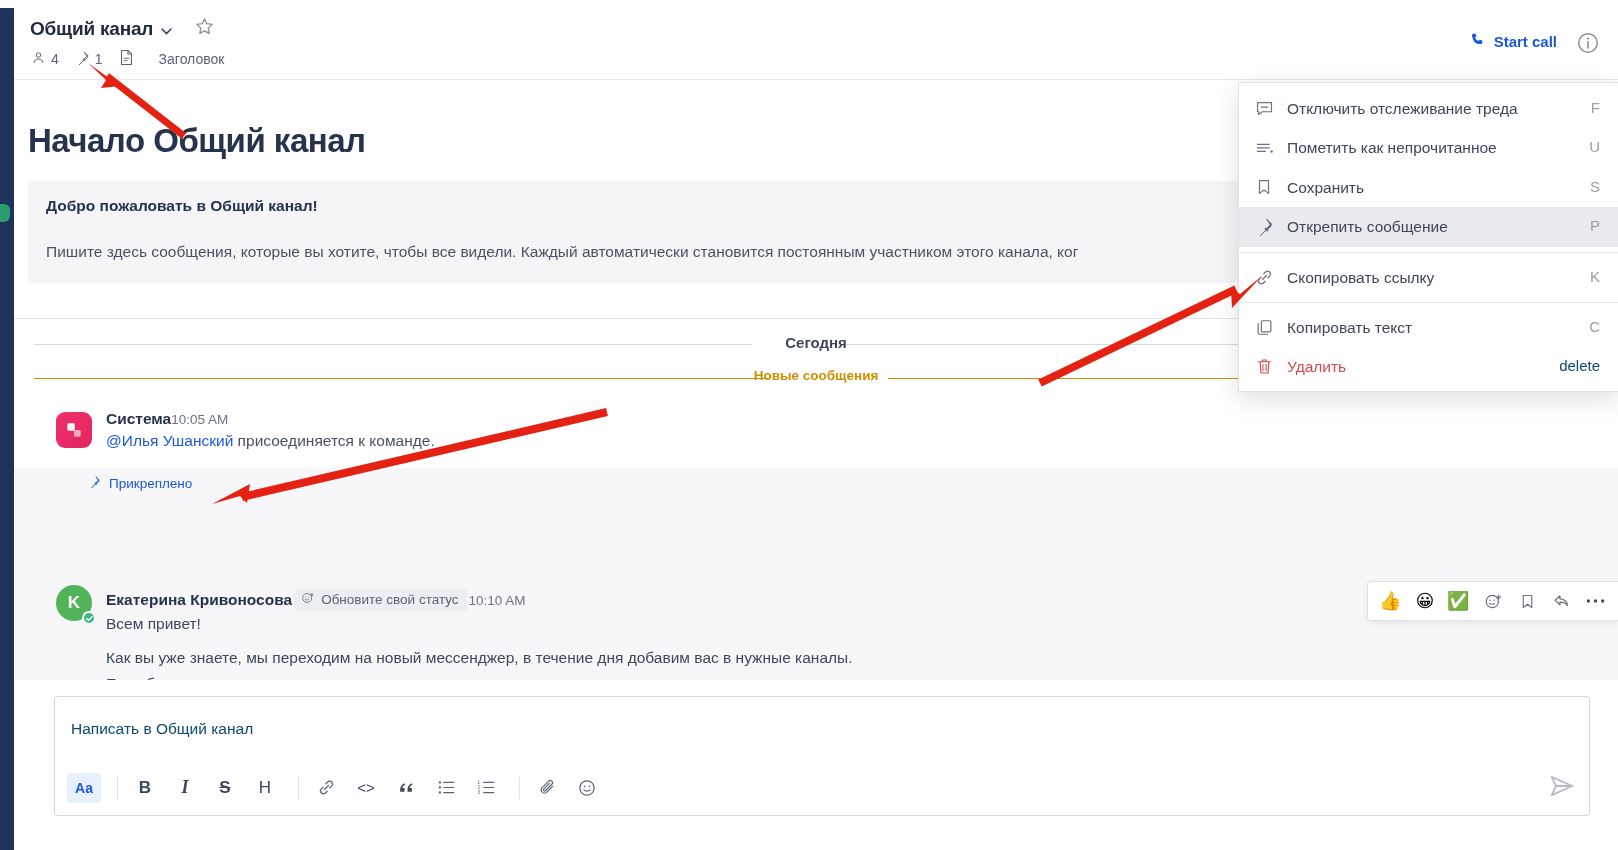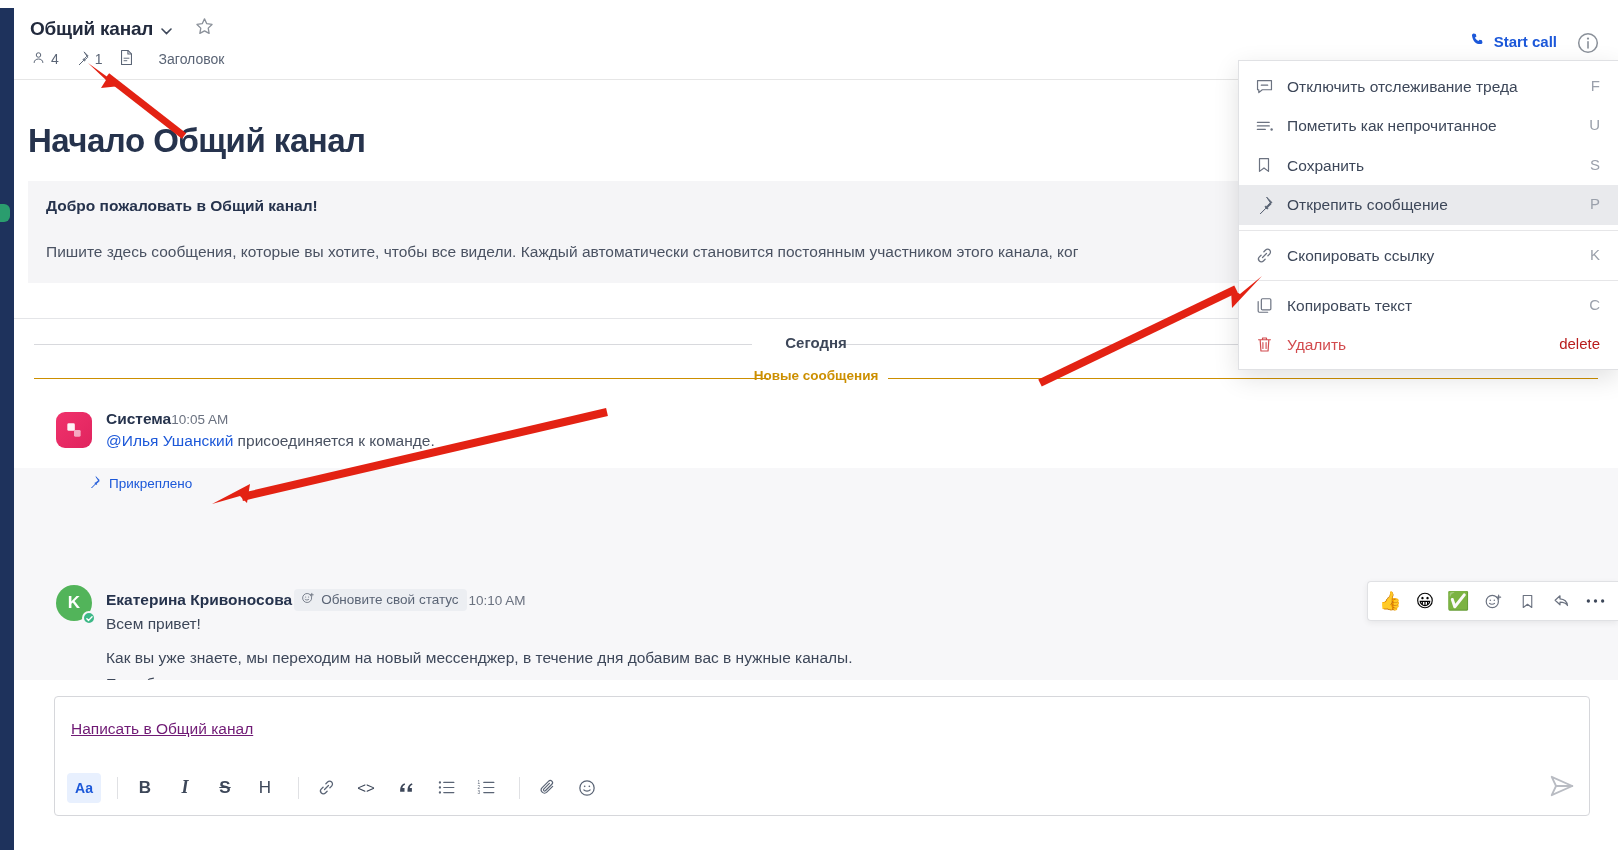--- a/index.html
+++ b/index.html
@@ -127,41 +127,41 @@
   .hoverbar {
     position: absolute; right: 0px; top: 501px; height: 40px;
     background: #fff; border: 1px solid #e0e1e4; border-right: none;
     border-radius: 4px 0 0 4px; display: flex; align-items: center; padding: 0 6px;
     box-shadow: 0 2px 6px rgba(0,0,0,0.07); z-index: 30;
   }
   .hb-btn { width: 34px; height: 32px; display: flex; align-items: center; justify-content: center; cursor: pointer; font-size: 18px; }
 
   
   .ctxmenu {
-    position: absolute; left: 1238px; top: 52px; width: 380px;
+    position: absolute; left: 1238px; top: 74px; width: 380px;
     background: #fff; border: 1px solid #e0e1e4; border-right: none;
     box-shadow: 0 8px 24px rgba(0,0,0,0.12); z-index: 50; padding: 6px 0 4px 0;
   }
   .mi { display: flex; align-items: flex-start; padding: 9px 14px 9px 16px; cursor: pointer; }
   .mi.sel { background: #e9eaed; }
   .mi-ico { width: 32px; flex: 0 0 32px; display: flex; align-items: center; justify-content: flex-start; padding-top: 1px; color: #6b7280; }
   .mi-lbl { flex: 1; font-size: 15.5px; color: #3d4759; line-height: 1.38; padding-right: 10px; }
   .mi-sc { font-size: 15px; color: #9aa0ab; padding-top: 1px; padding-right: 4px; }
   .mi.danger .mi-lbl { color: #d24b4e; }
-  .mi.danger .mi-sc { color: #b91c1c; }
+  .mi.danger .mi-sc { color: #0c4a6e; }
   .mi-sep { height: 1px; background: #e6e6e8; margin: 5px 0; }
 
   
   .composer {
     position: absolute; left: 54px; right: 28px; bottom: 42px; height: 120px;
     border: 1px solid #d6d7db; border-radius: 4px; background: #fff;
   }
   .composer-input {
     position: absolute; left: 16px; top: 0; right: 16px; height: 63px;
-    display: flex; align-items: center; font-size: 15.5px; color: #701a75; text-decoration: underline;
+    display: flex; align-items: center; font-size: 15.5px; color: #0c4a6e;
   }
   .composer-tools {
     position: absolute; left: 0; right: 0; bottom: 0; height: 55px;
     display: flex; align-items: center; padding: 0 12px;
   }
   .tool { width: 34px; height: 30px; display: flex; align-items: center; justify-content: center; cursor: pointer; color: #5a6475; margin-right: 6px; }
   .tool.aa { background: #e8f0fe; border-radius: 4px; color: #1c58d9; font-weight: bold; font-size: 14px; }
   .tbar { width: 1px; height: 22px; background: #e0e1e4; margin: 0 10px; }
   .send { position: absolute; right: 14px; bottom: 12px; color: #b9bcc3; cursor: pointer; }
 

